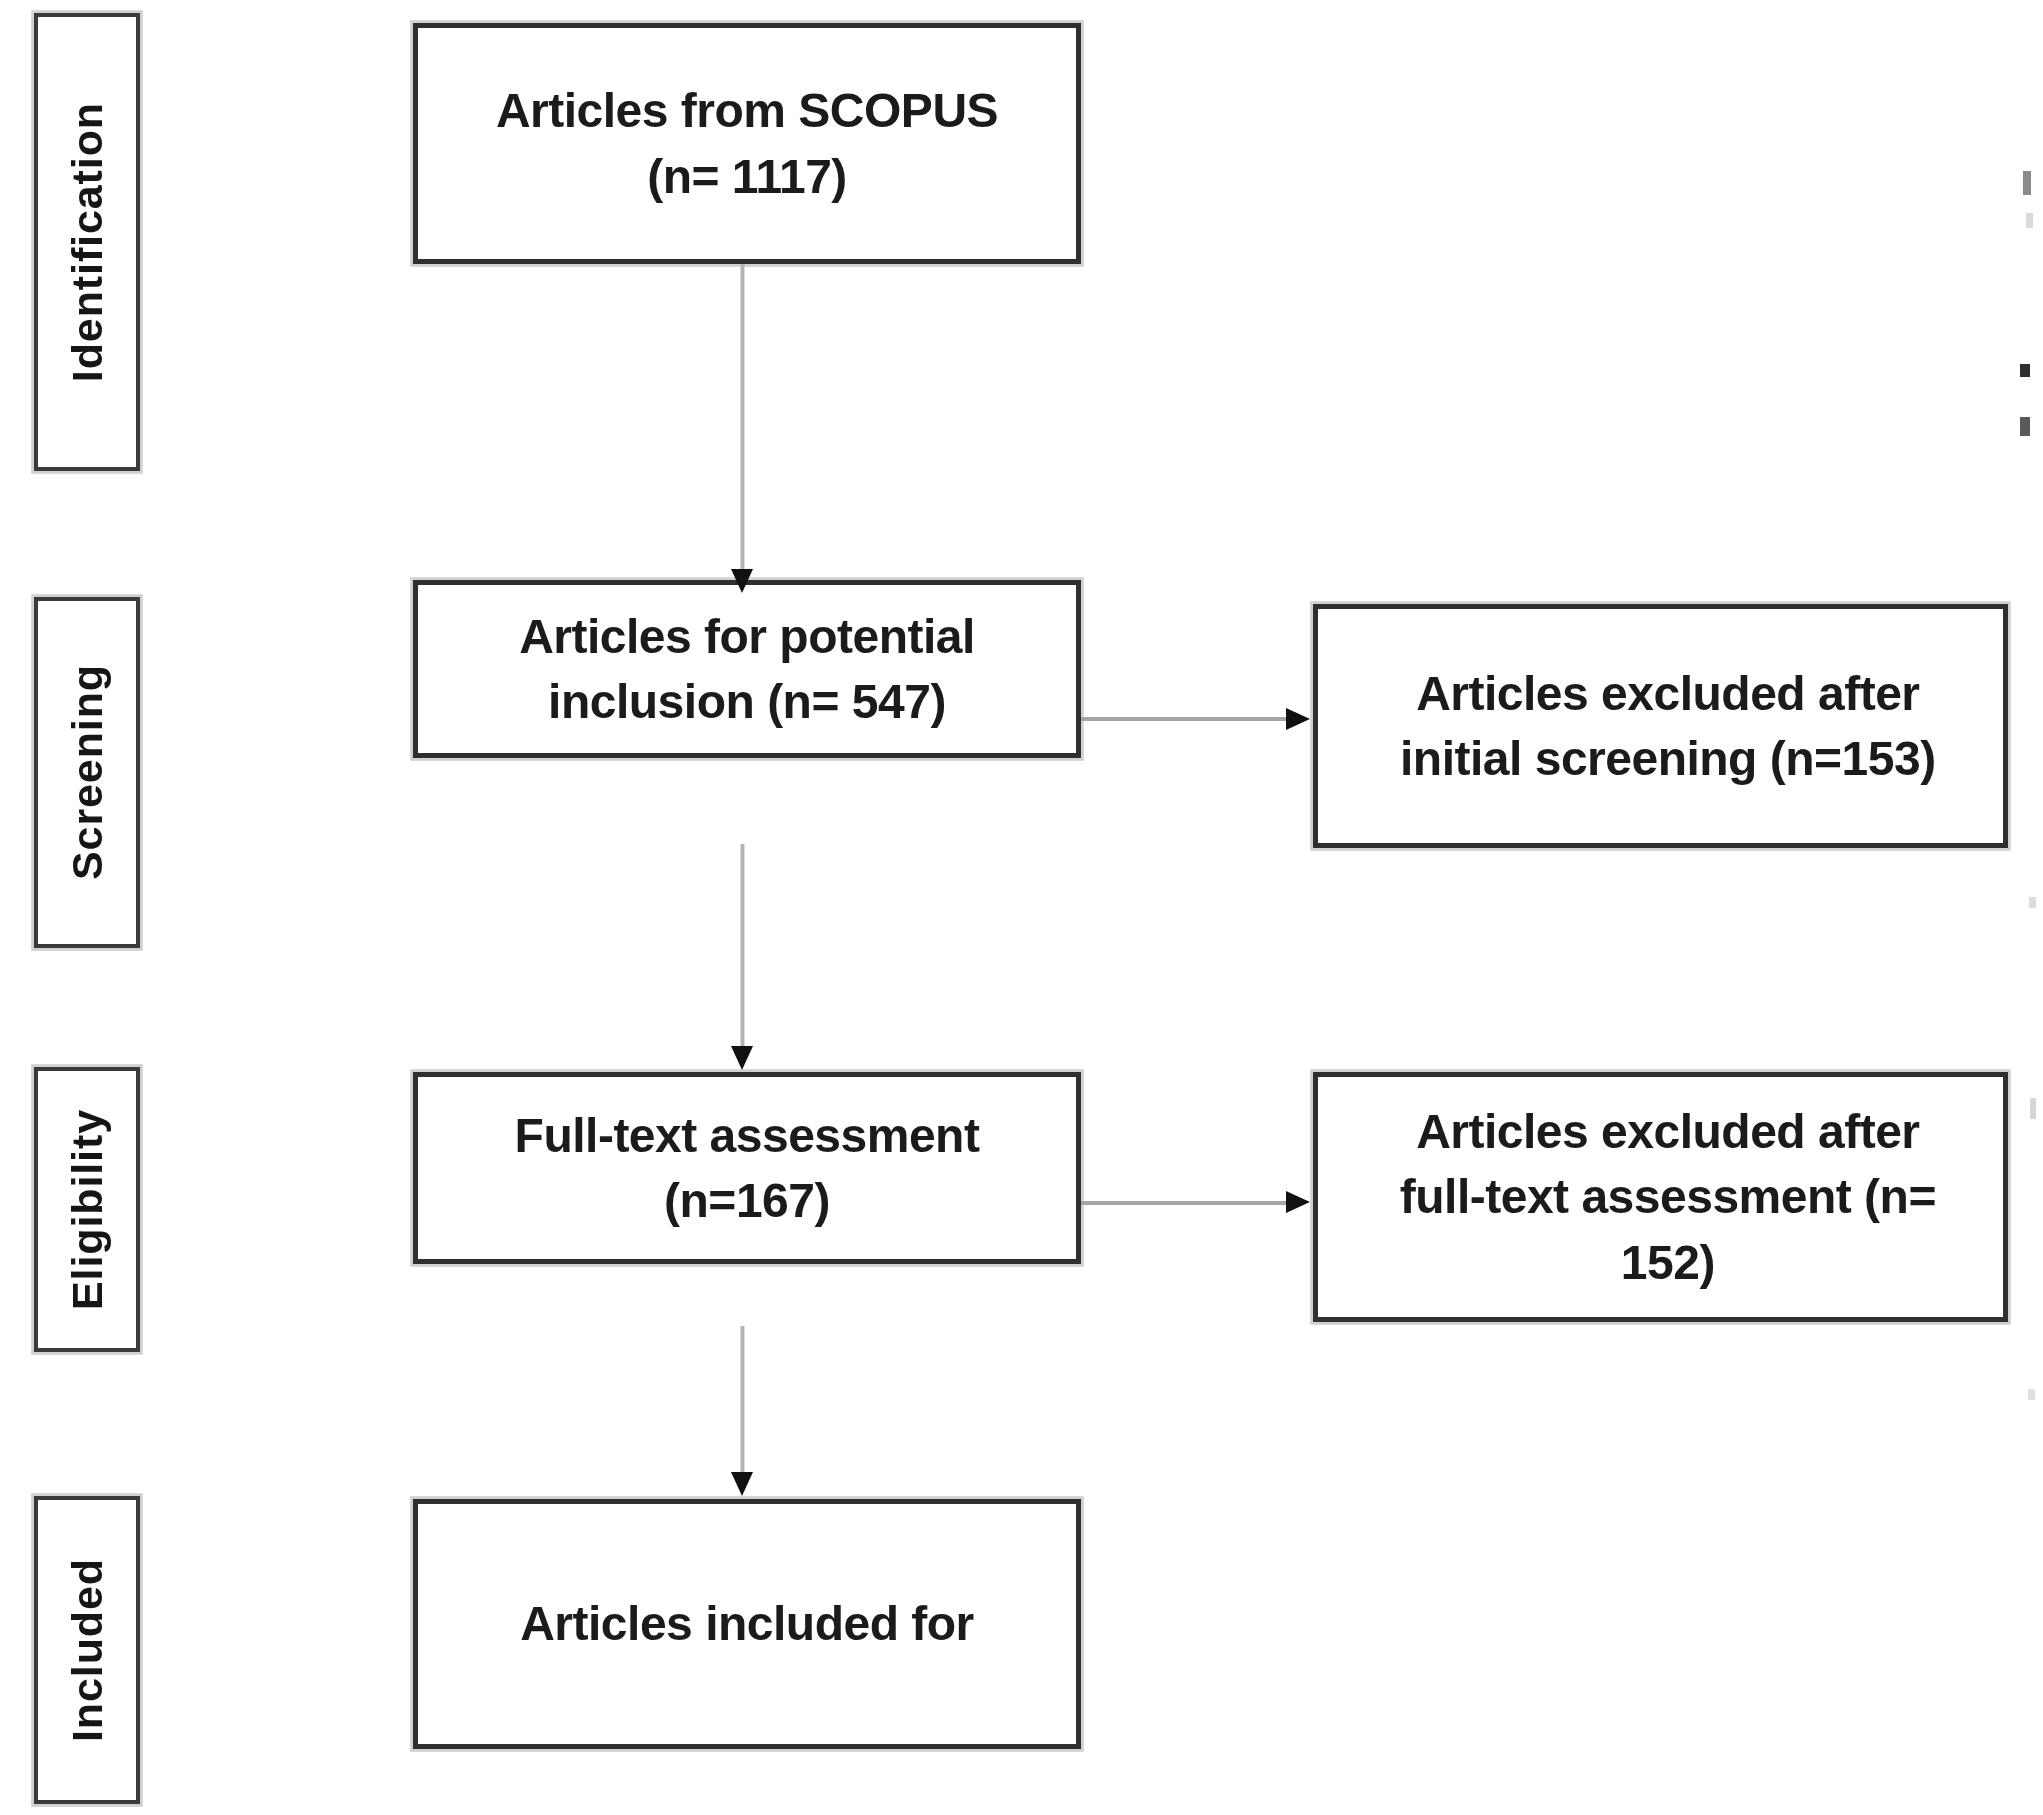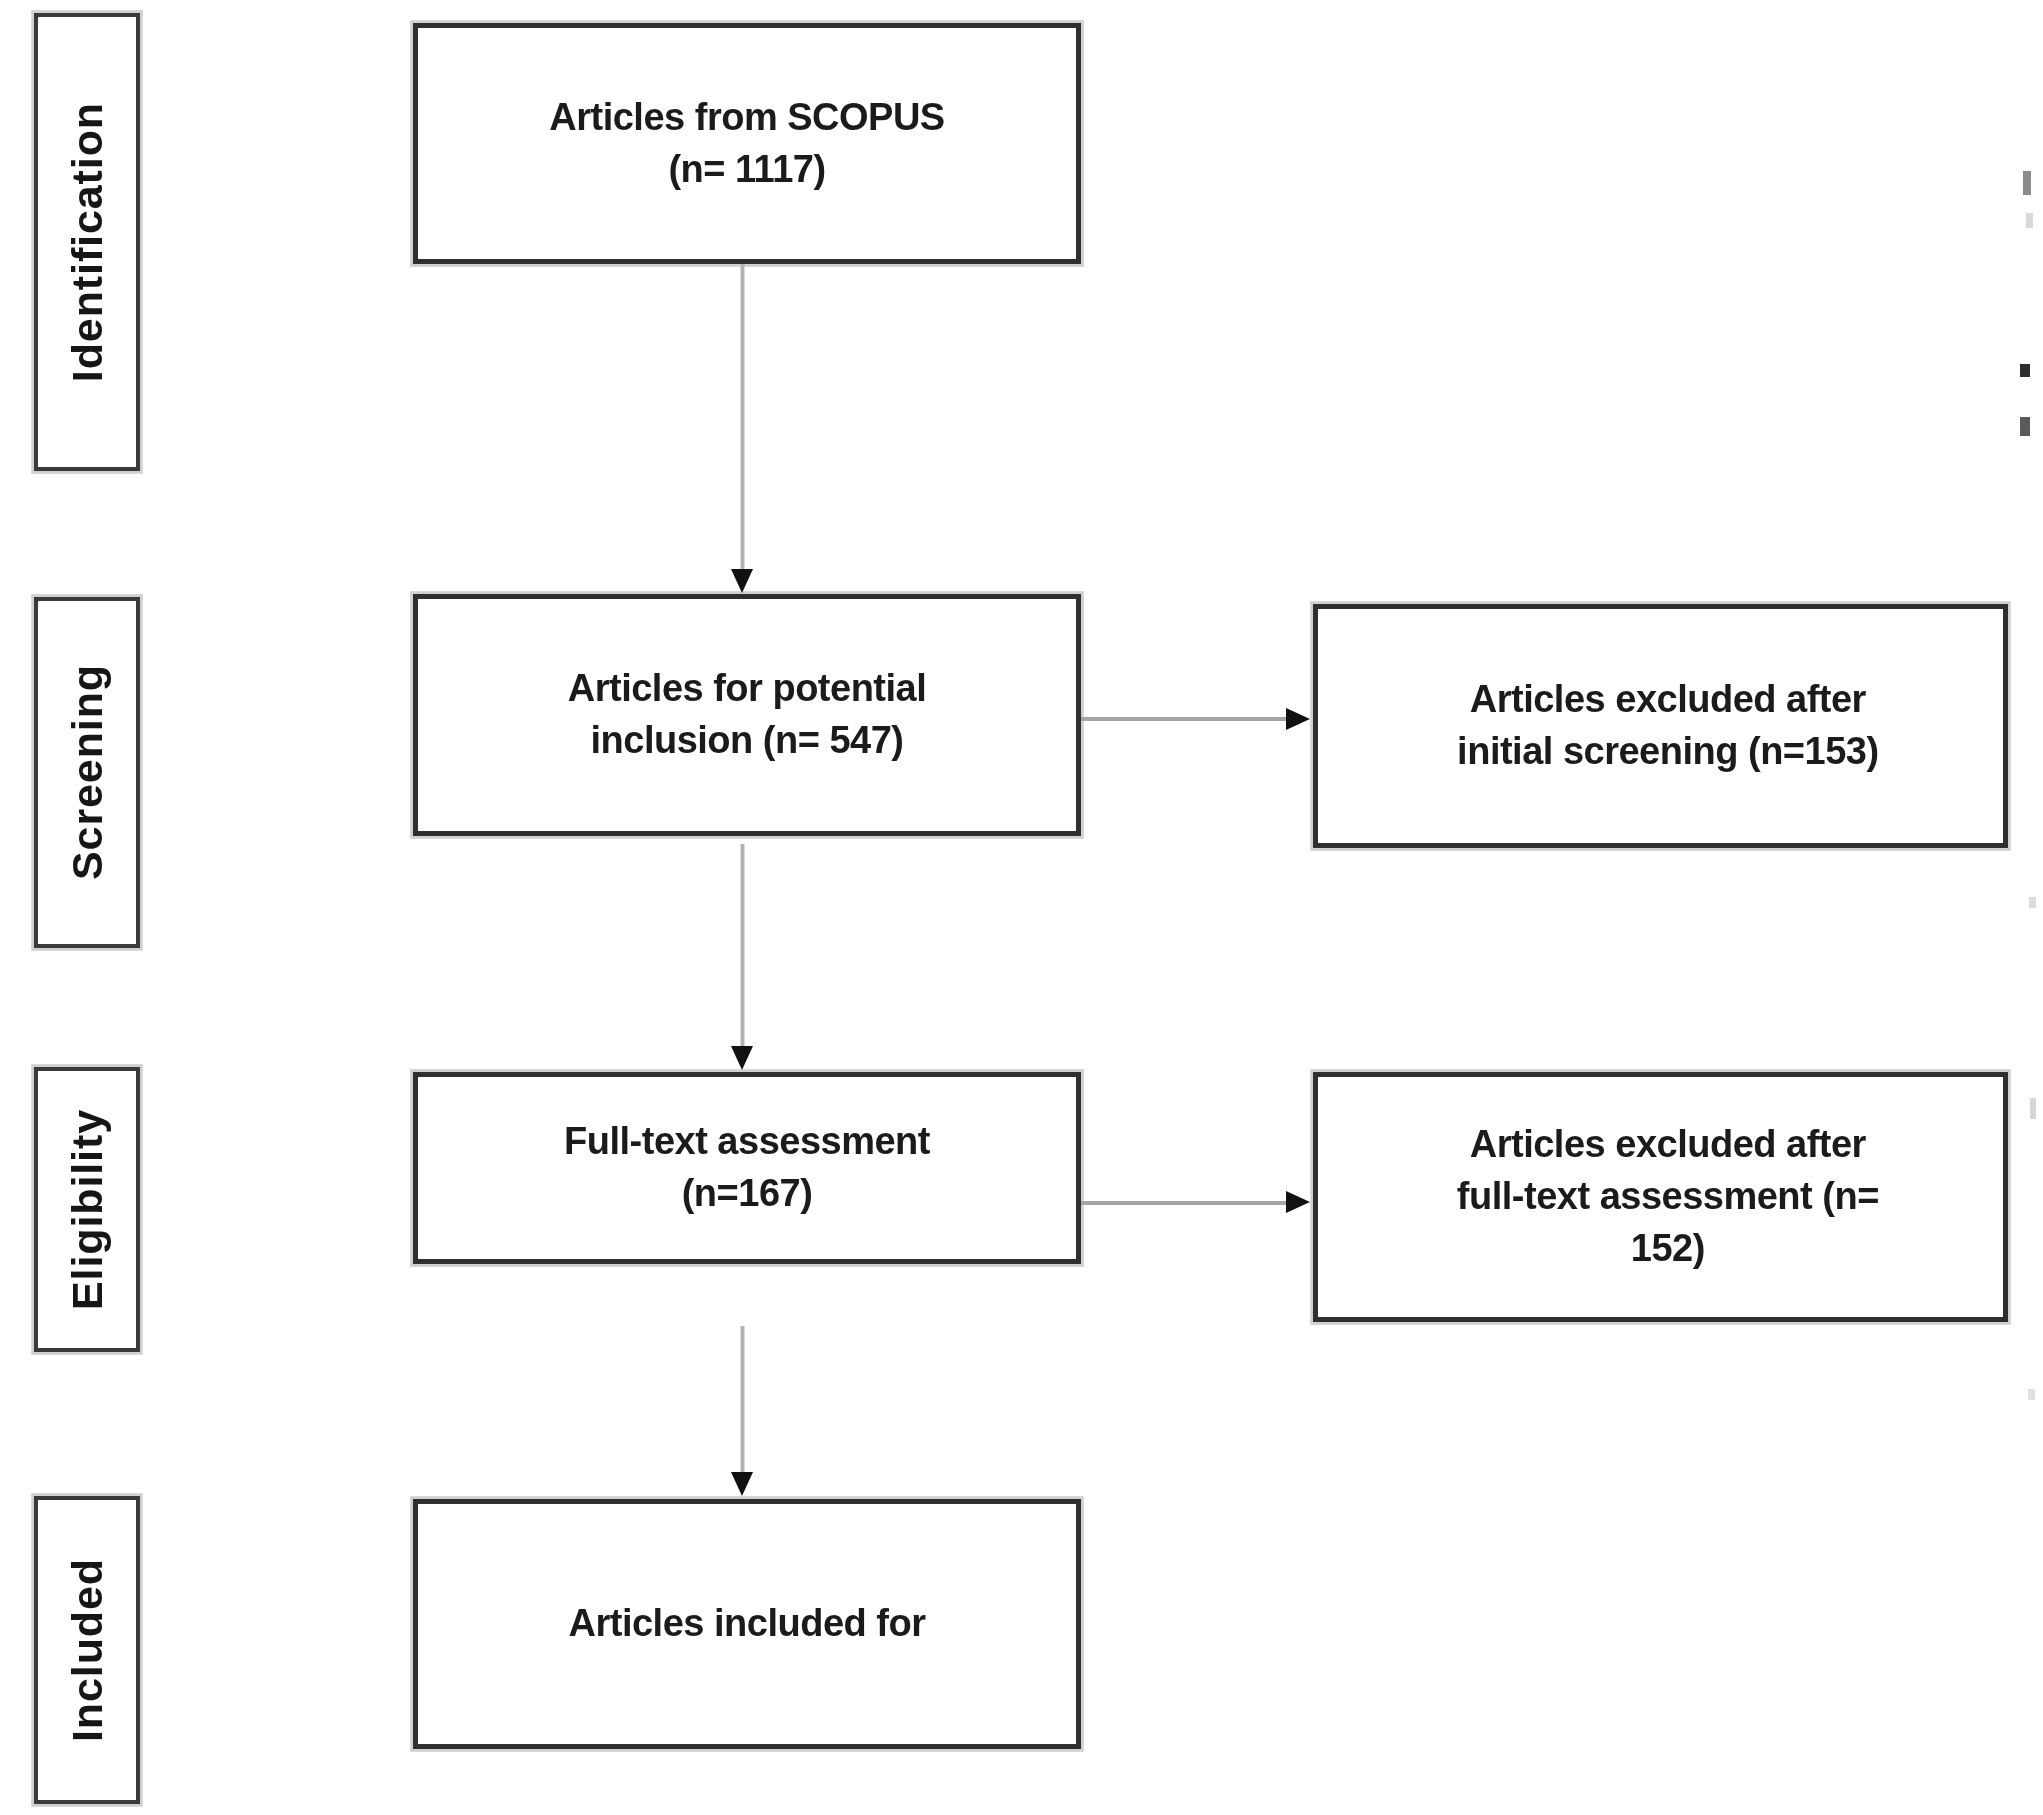--- a/index.html
+++ b/index.html
@@ -36,21 +36,21 @@
 
   
   .fbox, .xbox {
     position: absolute;
     background: #ffffff;
     border: 5.6px solid #2f2f2f;
     box-shadow: 0 0 0 2.8px rgba(150,150,150,0.45);
     display: flex; flex-direction: column;
     align-items: center; justify-content: center;
     text-align: center;
-    font-size: 38px;
+    font-size: 48px;
     font-weight: 600;
     line-height: 1.36;
     color: #1b1b1b;
     letter-spacing: -0.5px;
     padding: 0 9.3px;
   }
   .fbox { left: 413px; width: 668px; }
   .xbox { left: 1313px; width: 695px; padding-left: 24px; }
 
   
@@ -99,21 +99,21 @@
   </div>
   <div class="stage" style="top:1496px;height:308px">
     <span class="stage-label">Included</span>
   </div>
 
   <div class="fbox" style="top:23px;height:241px">
     <div>Articles from SCOPUS</div>
     <div>(n= 1117)</div>
   </div>
 
-  <div class="fbox" style="top:594px;height:242px">
+  <div class="fbox" style="top:580px;height:178px">
     <div>Articles for potential</div>
     <div>inclusion (n= 547)</div>
   </div>
 
   <div class="fbox" style="top:1072px;height:192px">
     <div>Full-text assessment</div>
     <div>(n=167)</div>
   </div>
 
   <div class="fbox" style="top:1499px;height:250px">

